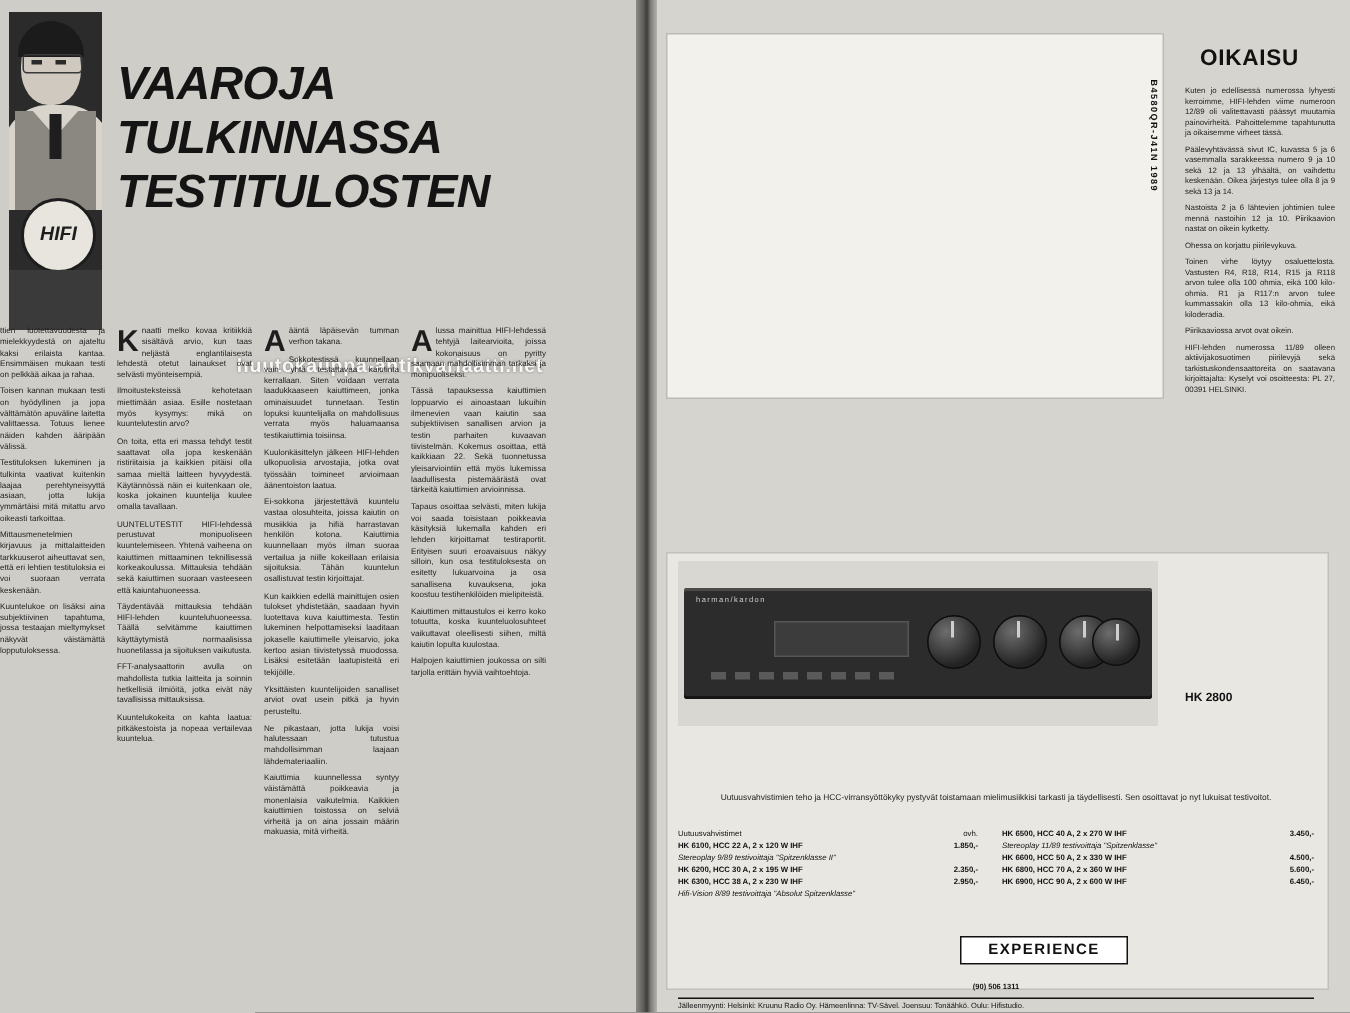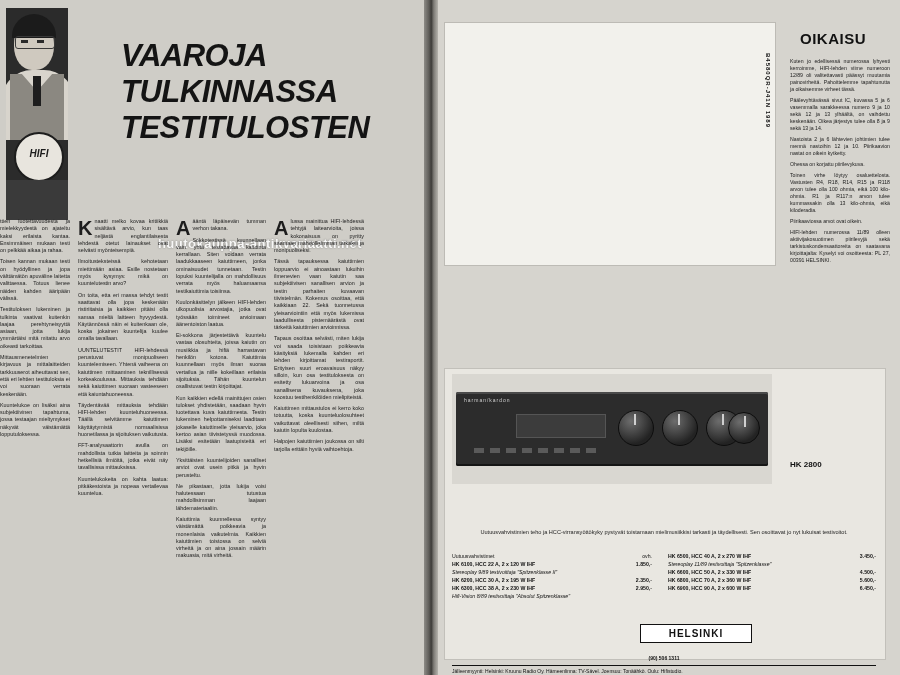--- a/index.html
+++ b/index.html
@@ -16,26 +16,26 @@
   .photo{position:absolute;left:6px;top:8px;width:62px;height:212px;background:#2b2b2b;overflow:hidden;}
   .photo .face{position:absolute;left:8px;top:10px;width:40px;height:52px;border-radius:50% 50% 45% 45%;background:#cfc9bf;}
   .photo .hair{position:absolute;left:6px;top:6px;width:44px;height:24px;border-radius:22px 22px 0 0;background:#1b1b1b;}
   .photo .eyeL,.photo .eyeR{position:absolute;top:32px;width:7px;height:3px;background:#2a2a2a;}
   .photo .eyeL{left:15px;} .photo .eyeR{left:31px;}
   .photo .glasses{position:absolute;left:9px;top:28px;width:38px;height:11px;border:1.5px solid #3a3a3a;border-radius:3px;}
   .photo .body{position:absolute;left:-4px;top:62px;width:72px;height:70px;background:#d8d4cc;border-radius:30px 30px 0 0;}
   .photo .coat{position:absolute;left:4px;top:66px;width:54px;height:66px;background:#8b8881;clip-path:polygon(0 0,22% 0,50% 26%,78% 0,100% 0,100% 100%,0 100%);}
   .photo .tie{position:absolute;left:27px;top:68px;width:8px;height:30px;background:#1e1e1e;}
   .photo .hifi{position:absolute;left:8px;top:124px;width:46px;height:46px;border-radius:50%;background:#e8e5de;border:2px solid #1d1d1d;}
-  .photo .hifi span{position:absolute;left:0;right:0;top:14px;text-align:center;font-weight:bold;font-size:10px;font-style:italic;color:#1d1d1d;}
+  .photo .hifi span{position:absolute;left:0;right:0;top:14px;text-align:center;font-weight:bold;font-size:13px;font-style:italic;color:#1d1d1d;}
   .photo .strip{position:absolute;left:0;top:172px;width:62px;height:40px;background:#3a3a3a;}
 
   .headline{position:absolute;left:78px;top:38px;width:330px;}
   .headline div{font-family:"Liberation Sans",sans-serif;font-weight:bold;font-style:italic;
-      font-size:31px;line-height:36px;color:#141414;letter-spacing:-0.5px;margin-left:43px;}
+      font-size:31px;line-height:36px;color:#141414;letter-spacing:-0.5px;}
 
   .watermark{position:absolute;left:110px;top:236px;width:300px;text-align:center;
      font-size:13px;color:#fff;opacity:.85;font-weight:bold;letter-spacing:.5px;
      text-shadow:0 0 2px #666;transform:rotate(0deg);}
 
   .cols{position:absolute;left:0;top:218px;width:424px;height:457px;}
   .col{position:absolute;top:0;width:90px;font-size:5.4px;line-height:7.3px;color:#1d1d1d;text-align:justify;}
   .col1{left:0px;width:70px;}
   .col2{left:78px;}
   .col3{left:176px;}
@@ -235,20 +235,20 @@
         <span style="font-weight: bold;">HK 6800, HCC 70 A, 2 x 360 W IHF</span>
         <span style="font-weight: bold;">5.600,-</span>
       </div>
       <div class="prow">
         <span style="font-weight: bold;">HK 6900, HCC 90 A, 2 x 600 W IHF</span>
         <span style="font-weight: bold;">6.450,-</span>
       </div>
     </div>
 
   <div class="importer">Maahantuonti:</div>
-  <div class="studiovox">HELSINKI</div>
+  <div class="studiovox">EXPERIENCE</div>
   <div class="footline" id="ft">
     <div style="text-align:center;font-weight:bold;margin-bottom:1px;">(90) 506 1311</div>
     <hr class="thin">
   <div>Jälleenmyynti: Helsinki: Kruunu Radio Oy.  Hämeenlinna: TV-Sävel.  Joensuu: Tonäähkö.  Oulu: Hifistudio.</div>
     </div>
 
 </div>
 
 </body></html>

